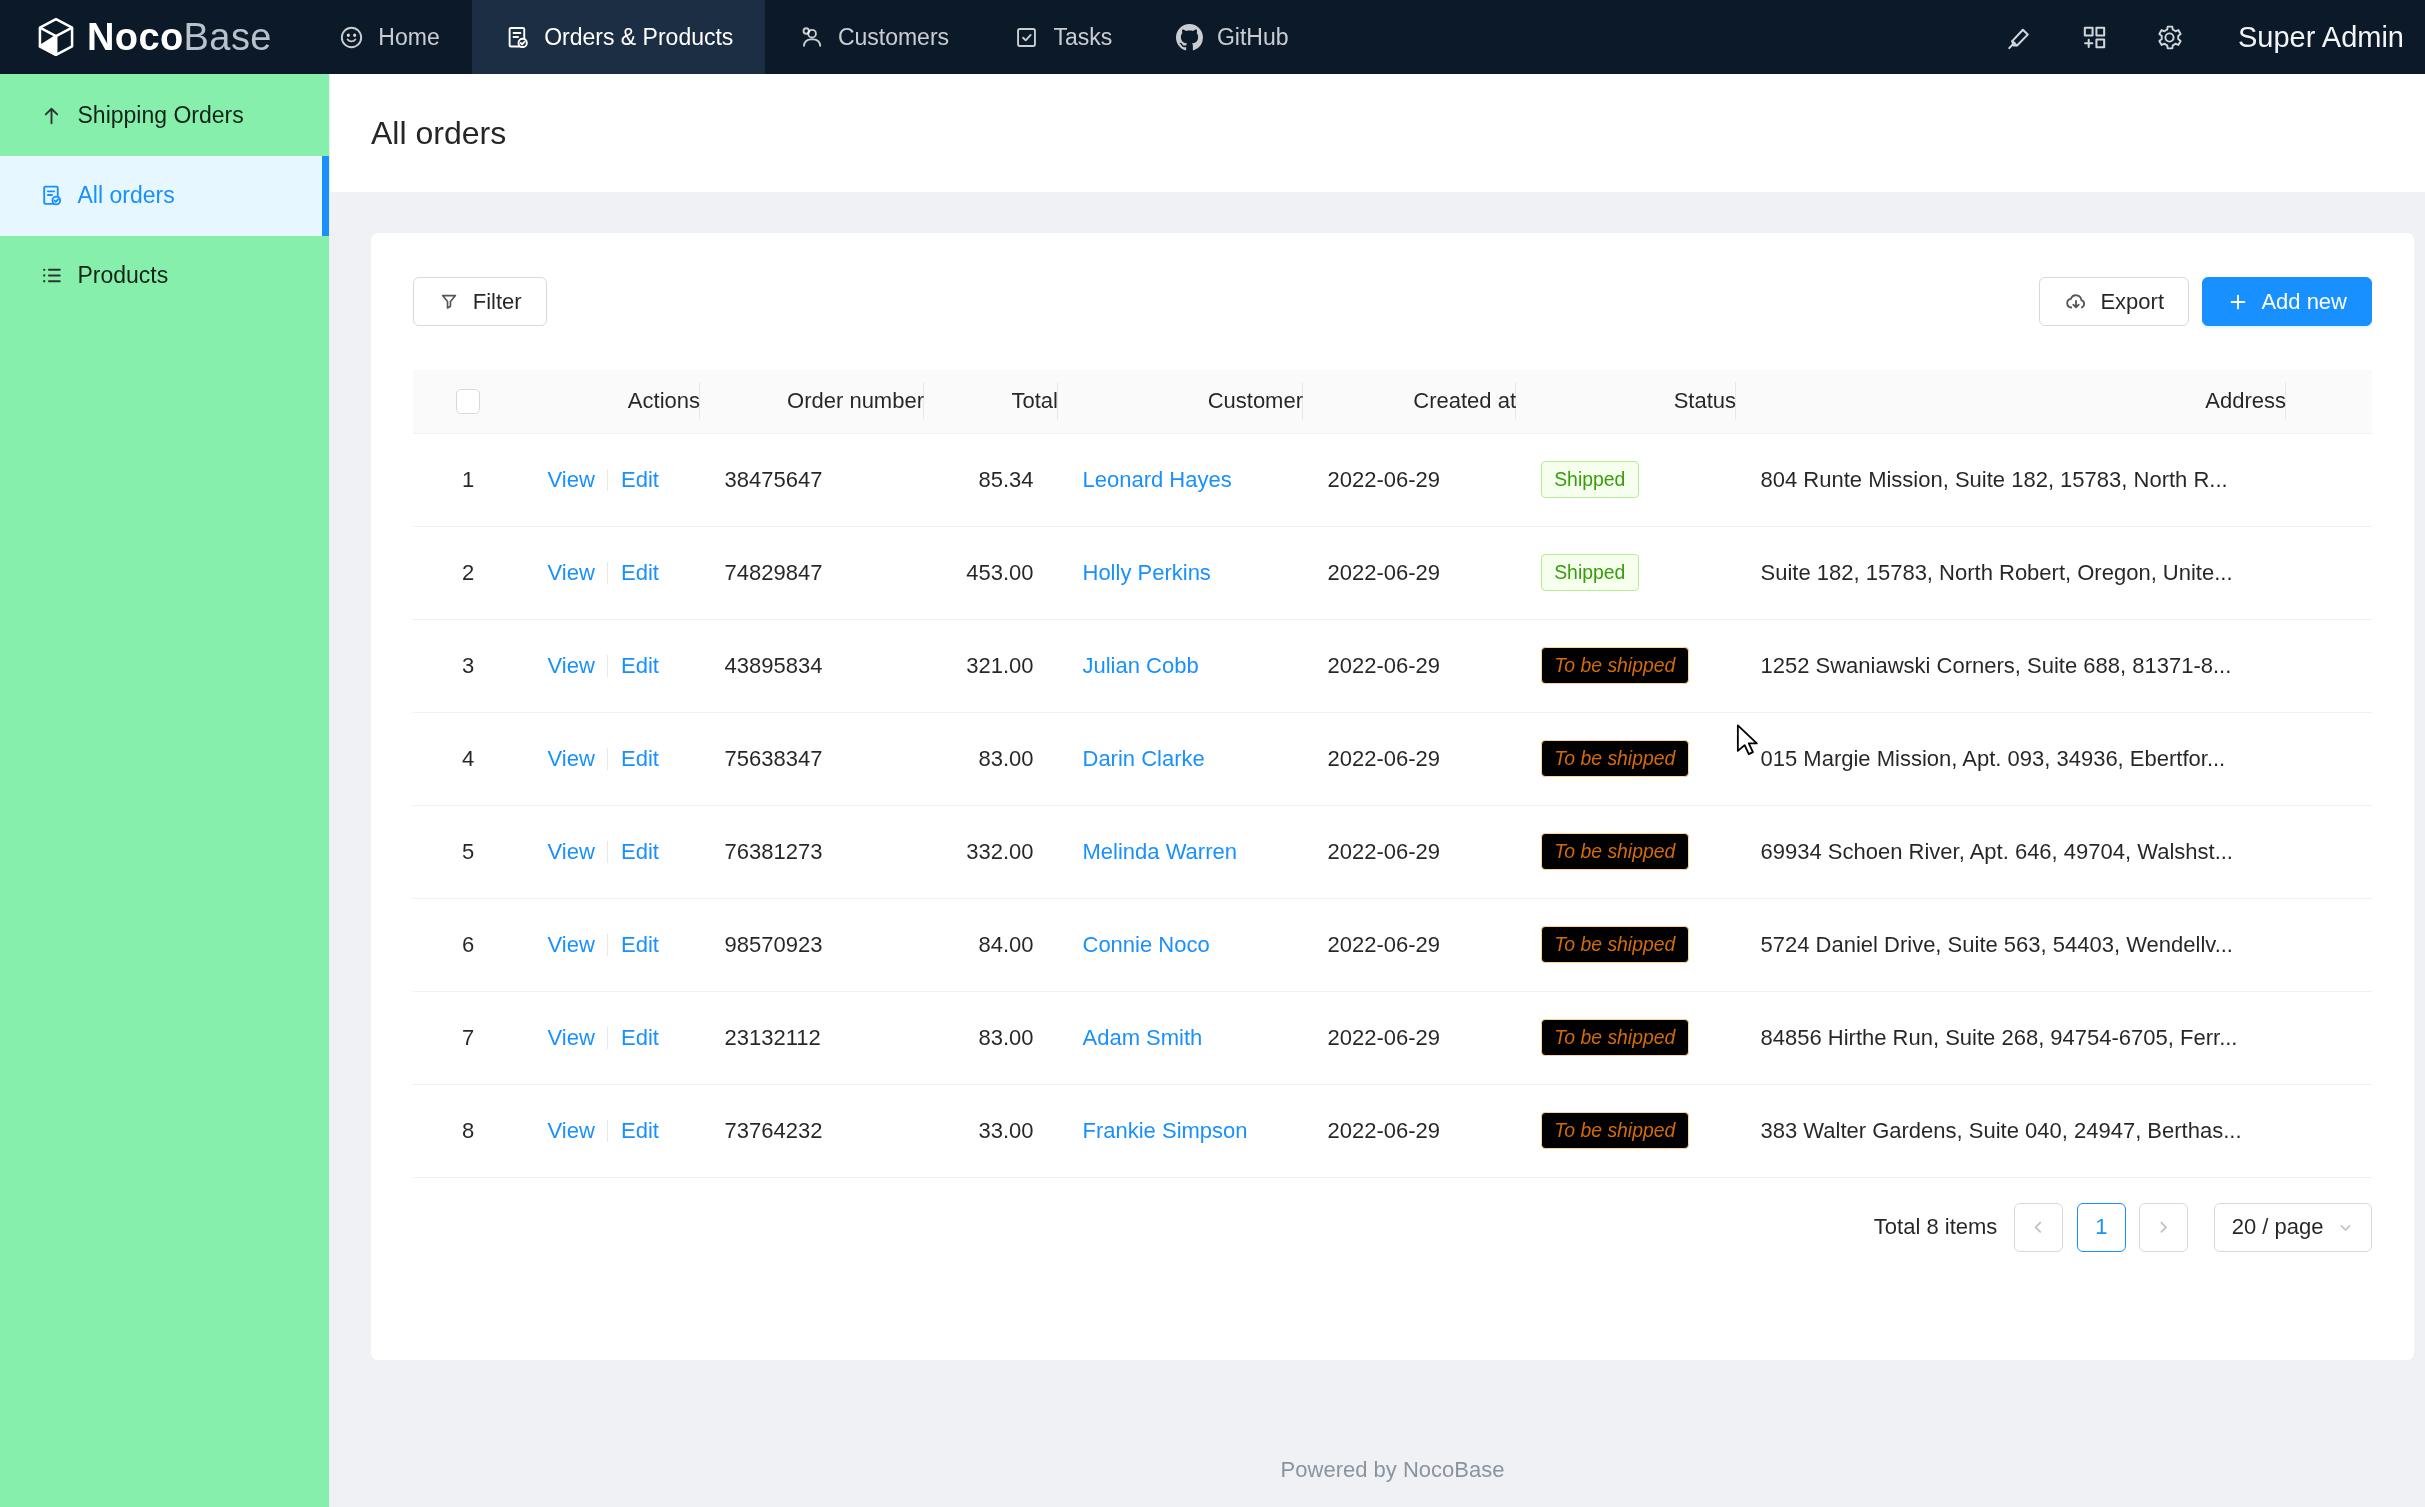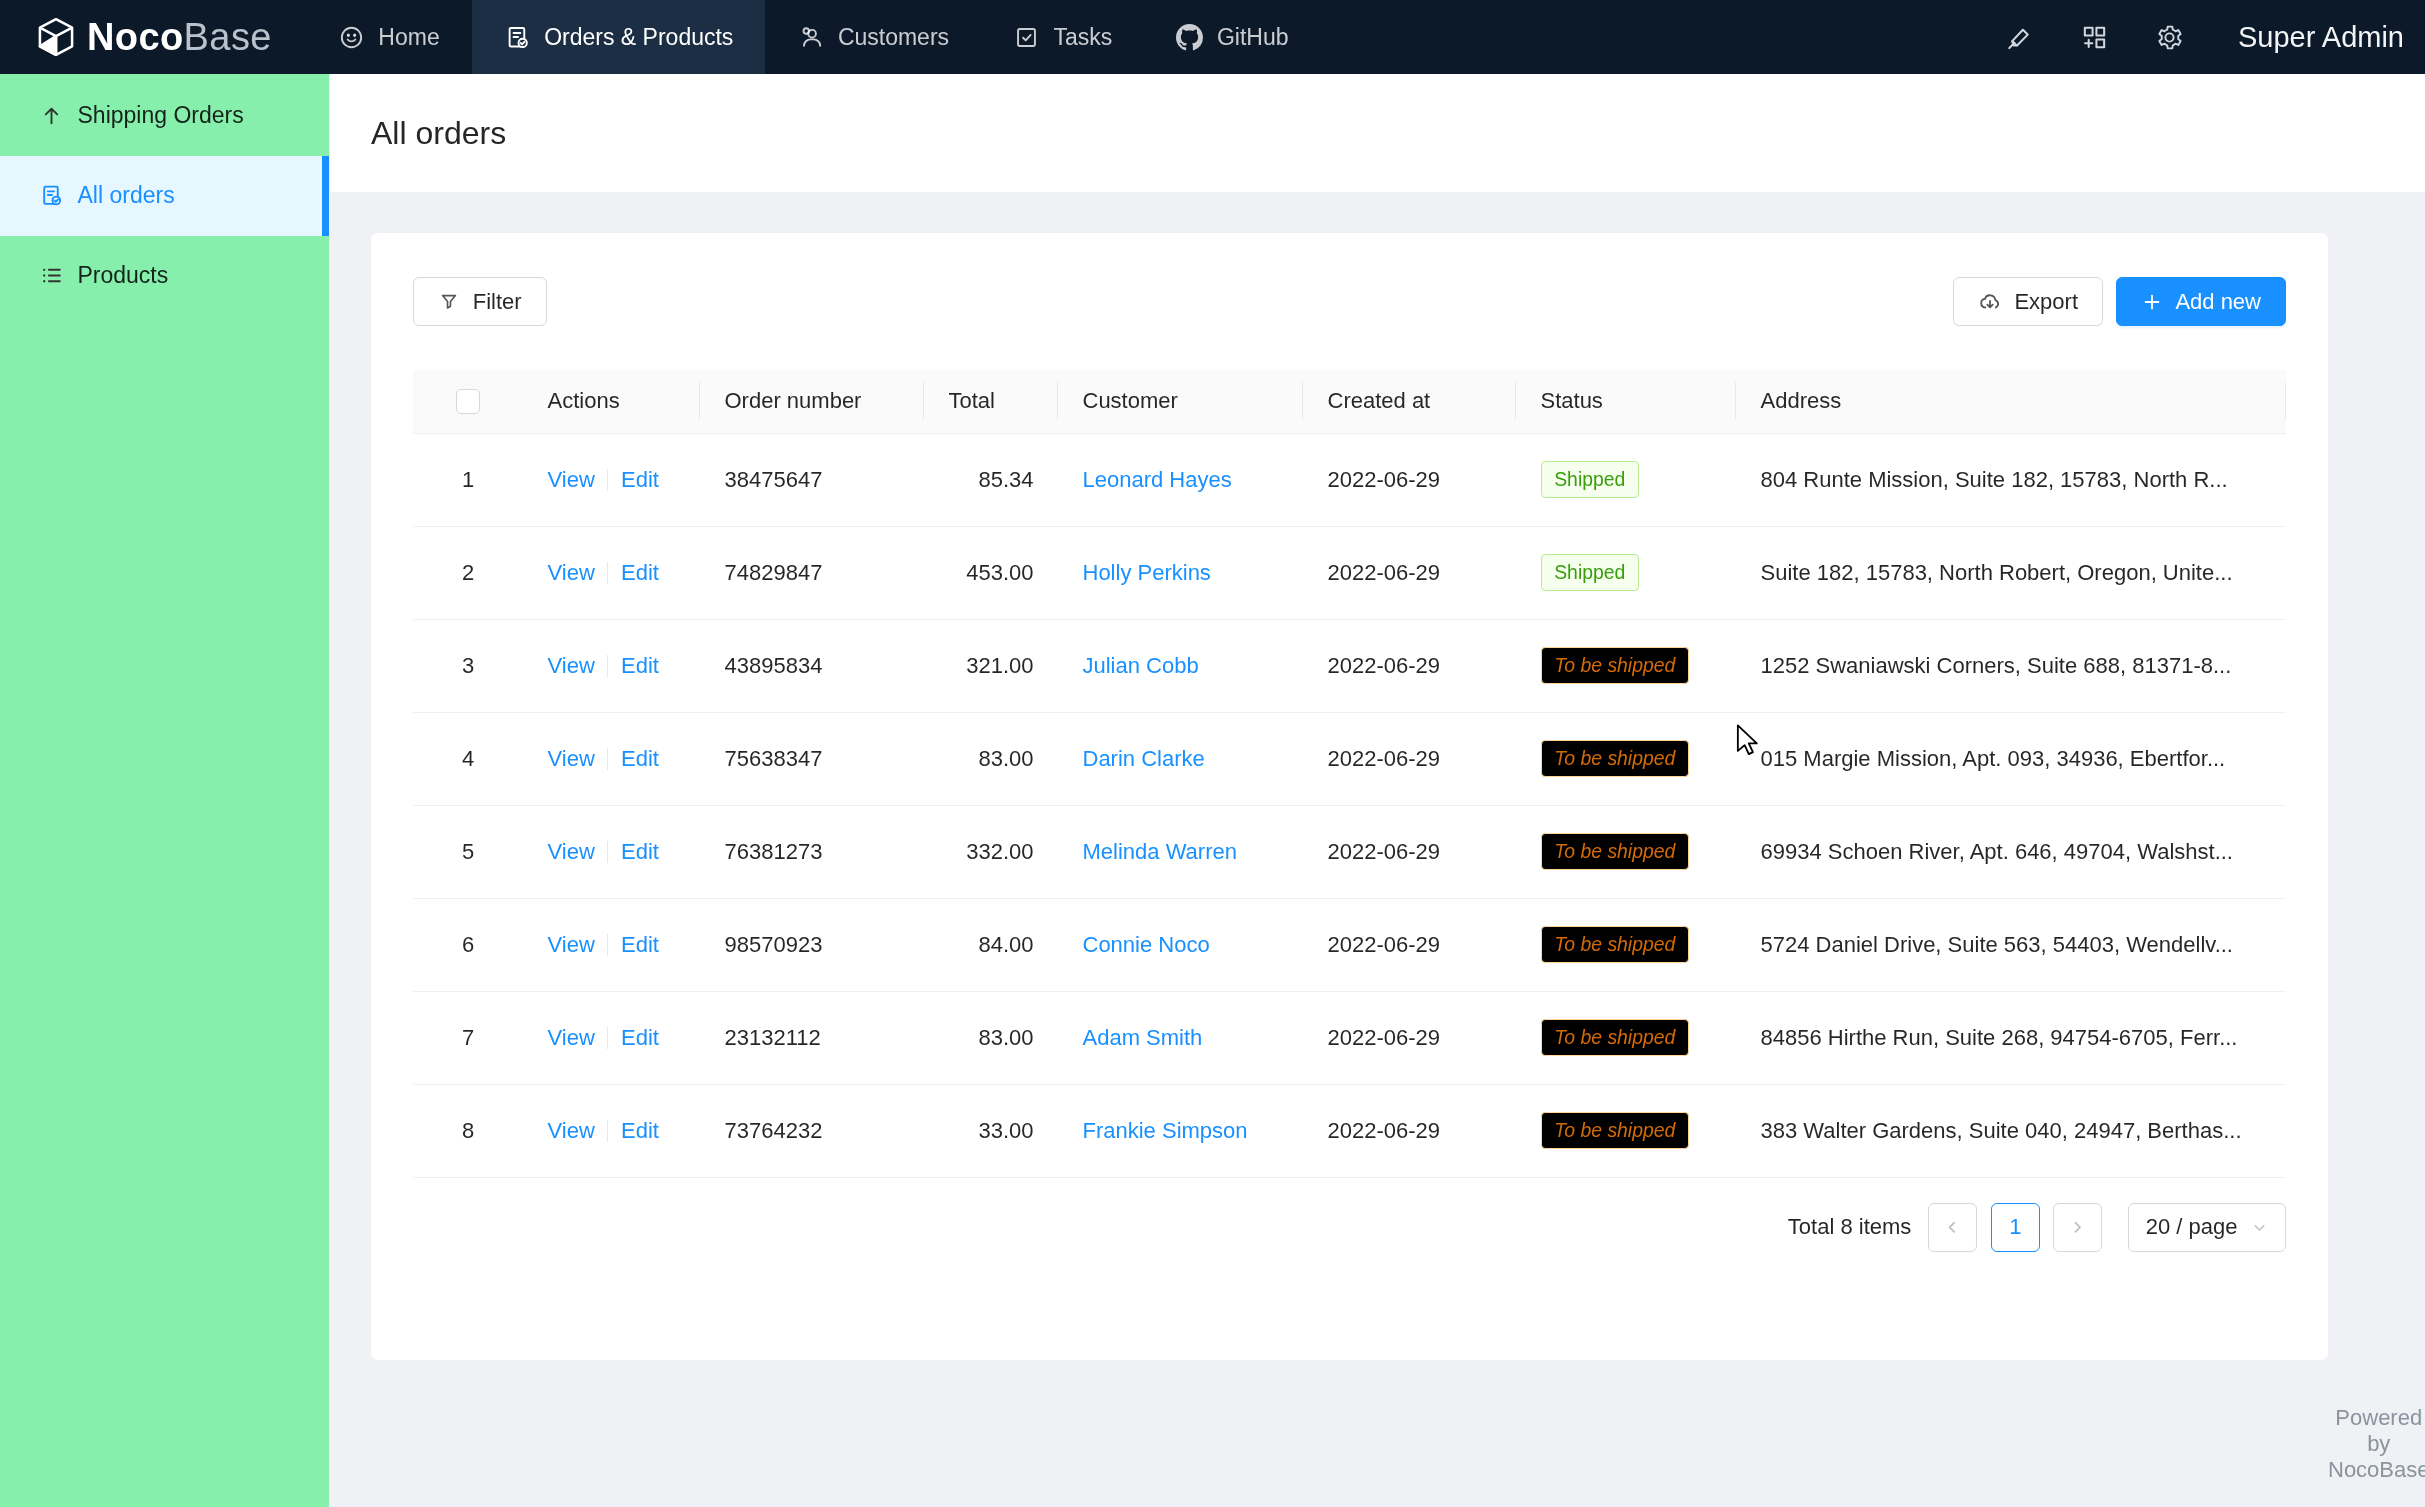--- a/index.html
+++ b/index.html
@@ -25,35 +25,35 @@
   .layout{display:flex;height:1433px;}
   .sidebar{width:330px;background:#86efac;border-right:0.8px solid #ededed;padding-top:1.7px;}
   .side-item{height:80px;display:flex;align-items:center;gap:13.5px;padding-left:39px;
     font-size:23px;color:rgba(0,0,0,.85);position:relative;cursor:pointer;}
   .side-item.active{background:#e6f7ff;color:#1890ff;}
   .side-item.active::after{content:'';position:absolute;right:0;top:0;bottom:0;width:6.8px;background:#1890ff;}
 
   .main{flex:1;display:flex;flex-direction:column;background:#eff1f4;min-width:0;}
   .page-header{height:118px;background:#fff;display:flex;align-items:center;padding:0 41px;}
   .page-title{font-size:32px;font-weight:500;color:#262626;}
-  .content{flex:1;padding:41px 12px 0 41px;display:flex;flex-direction:row;min-height:0;}
+  .content{flex:1;padding:41px 12px 0 41px;display:flex;flex-direction:column;min-height:0;}
   .card{background:#fff;border-radius:6.8px;height:1127px;padding:0 42px;}
 
   
   .toolbar{display:flex;justify-content:space-between;align-items:center;padding-top:44px;}
   .btn{height:49px;display:inline-flex;align-items:center;gap:12.7px;padding:0 24px;
     border:0.8px solid #d9d9d9;border-radius:6px;background:#fff;font-size:22px;
     color:rgba(0,0,0,.85);cursor:pointer;white-space:nowrap;}
   .btn.primary{background:#1890ff;border-color:#1890ff;color:#fff;box-shadow:0 2.5px 0 rgba(5,125,255,.08);}
   .btn-group{display:flex;gap:12.7px;}
 
   
   table{width:100%;border-collapse:collapse;table-layout:fixed;margin-top:44px;
     font-size:22px;color:rgba(0,0,0,.85);}
-  th{background:#fafafa;height:63px;font-weight:500;text-align:left;padding:0 0 0 24.5px;
+  th{background:#fafafa;height:63px;font-weight:500;text-align:right;padding:0 0 0 24.5px;
     position:relative;border-bottom:0.8px solid #f0f0f0;color:rgba(0,0,0,.85);white-space:nowrap;}
   th.sep::before{content:'';position:absolute;right:0;top:50%;transform:translateY(-50%);
     width:0.8px;height:37px;background:rgba(0,0,0,.07);}
   th.c-check{padding:0;text-align:center;}
   td{height:93px;border-bottom:0.8px solid #f0f0f0;padding:0 24.5px;white-space:nowrap;
     overflow:hidden;text-overflow:ellipsis;}
   td.c-idx{text-align:center;padding:0;}
   td.t-right{text-align:right;}
   a.lnk{color:#1890ff;text-decoration:none;cursor:pointer;}
   .actions{display:flex;align-items:center;gap:12.7px;}

